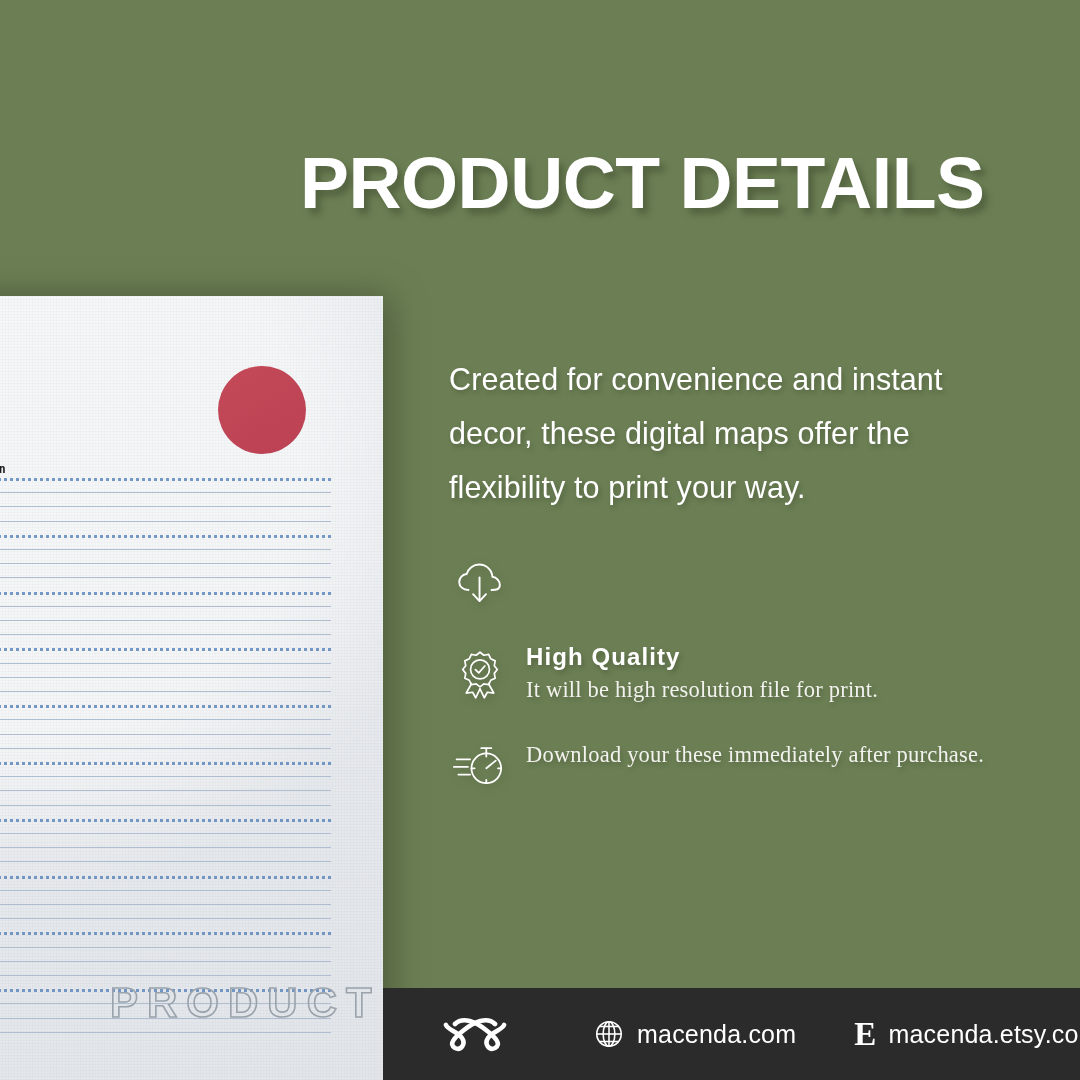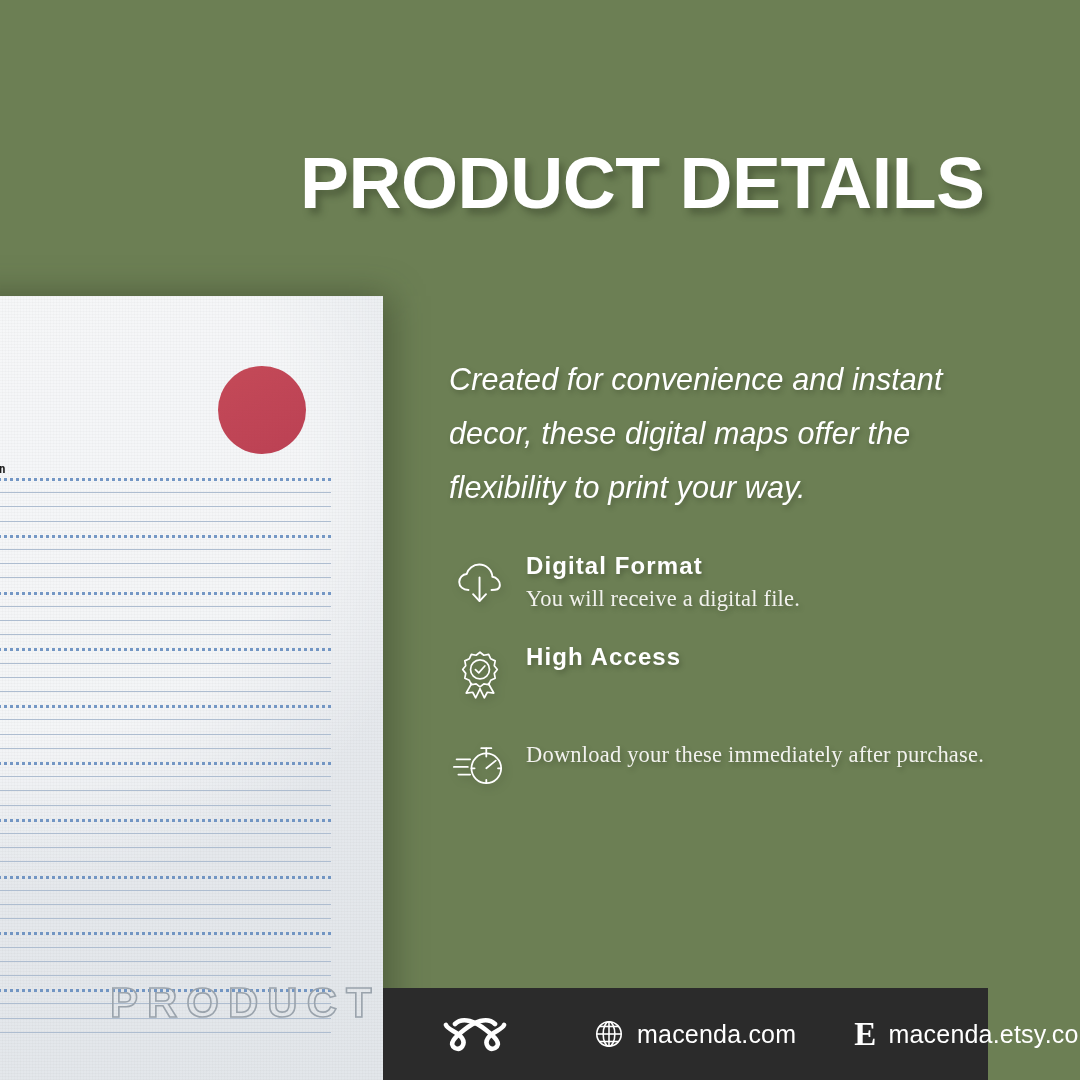--- a/index.html
+++ b/index.html
@@ -37,21 +37,20 @@
   .lede{
     position:absolute;
     left:449px;top:352px;
     width:575px;
     font-size:30.5px;
     font-weight:300;
     line-height:54px;
     color:#ffffff;
     letter-spacing:0.1px;
     text-shadow:2px 3px 5px rgba(40,50,28,0.35);
-    font-style:italic;
   }
 
   
   .features{
     position:absolute;
     left:449px;top:552px;
     width:600px;
   }
   .feature{
     position:relative;
@@ -164,21 +163,21 @@
     color:transparent;
     -webkit-text-stroke:1.6px #9aa3ac;
     text-stroke:1.6px #9aa3ac;
     white-space:nowrap;
   }
 
   
   .footer{
     position:absolute;
     left:383px;top:988px;
-    width:605px;height:92px;
+    width:697px;height:92px;
     background:#2b2b2b;
     display:flex;
     align-items:center;
   }
   .footer-inner{
     display:flex;
     align-items:center;
     width:100%;
     padding-left:55px;
     box-sizing:border-box;
@@ -294,38 +293,35 @@
   <div class="features">
 
     <div class="feature">
       <div class="ficon">
         <svg viewBox="0 0 56 52" width="52" height="48" fill="none" stroke="#ffffff" stroke-width="2.1" stroke-linecap="round" stroke-linejoin="round">
           <path d="M15.5 32.5 C9.5 32.5 5.5 28.6 5.5 23.8 C5.5 19.3 9 15.6 13.6 15.2 C15.2 9.2 20.7 4.9 27.2 4.9 C34.8 4.9 41 10.8 41.4 18.2 C46 18.8 49.5 22.6 49.5 27.2 C49.5 32.1 45.4 32.5 40.5 32.5"></path>
           <line x1="27.5" y1="19" x2="27.5" y2="44"></line>
           <polyline points="20.5,37 27.5,44.5 34.5,37"></polyline>
         </svg>
       </div>
-      <div class="ftext">
-        <div class="fhead">Digital Format</div>
-        <div class="fsub">You will receive a digital file.</div>
-      </div>
     </div>
 
     <div class="feature">
       <div class="ficon">
         <svg viewBox="0 0 56 58" width="50" height="52" fill="none" stroke="#ffffff" stroke-width="1.9" stroke-linecap="round" stroke-linejoin="round">
           <path d="M28 3.5 l4.3 3.4 5.4 -1 2.3 5 5 2.3 -1 5.4 3.4 4.3 -3.4 4.3 1 5.4 -5 2.3 -2.3 5 -5.4 -1 -4.3 3.4 -4.3 -3.4 -5.4 1 -2.3 -5 -5 -2.3 1 -5.4 -3.4 -4.3 3.4 -4.3 -1 -5.4 5 -2.3 2.3 -5 5.4 1 Z"></path>
           <circle cx="28" cy="22.7" r="10.6"></circle>
           <polyline points="22.9,22.9 26.6,26.6 33.4,18.9"></polyline>
           <path d="M18.6 38.5 L12.6 49.2 L19.8 48.3 L23.1 54.5 L28 44.6"></path>
           <path d="M37.4 38.5 L43.4 49.2 L36.2 48.3 L32.9 54.5 L28 44.6"></path>
         </svg>
       </div>
       <div class="ftext">
-        <div class="fhead">High Access</div>
+        <div class="fhead">High Quality</div>
+        <div class="fsub">It will be high resolution file for print.</div>
       </div>
     </div>
 
     <div class="feature">
       <div class="ficon">
         <svg viewBox="0 0 60 52" width="54" height="47" fill="none" stroke="#ffffff" stroke-width="2" stroke-linecap="round" stroke-linejoin="round">
           <circle cx="37" cy="28" r="16.5"></circle>
           <line x1="37" y1="6" x2="37" y2="11.4"></line>
           <line x1="31.4" y1="5.6" x2="42.6" y2="5.6"></line>
           <line x1="37" y1="28" x2="47.5" y2="19.5"></line>

